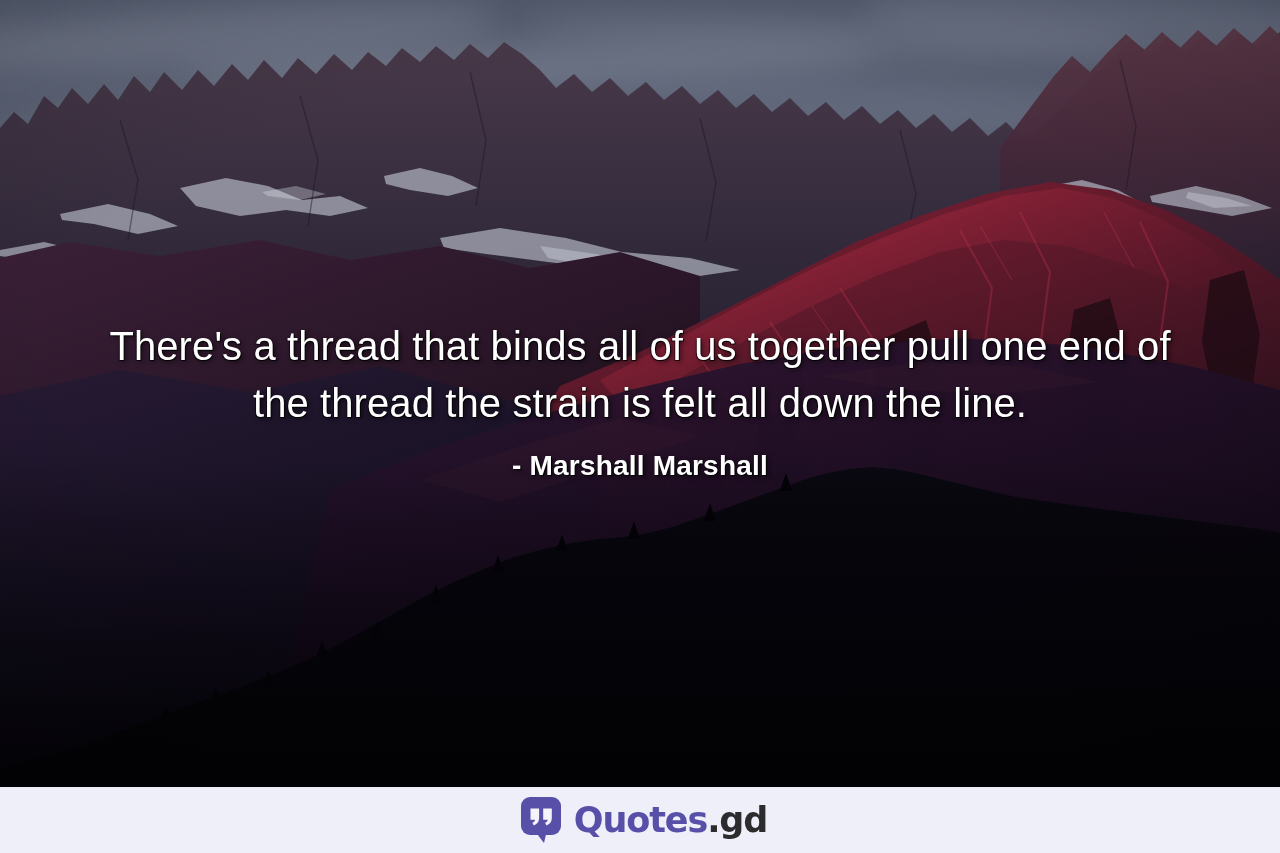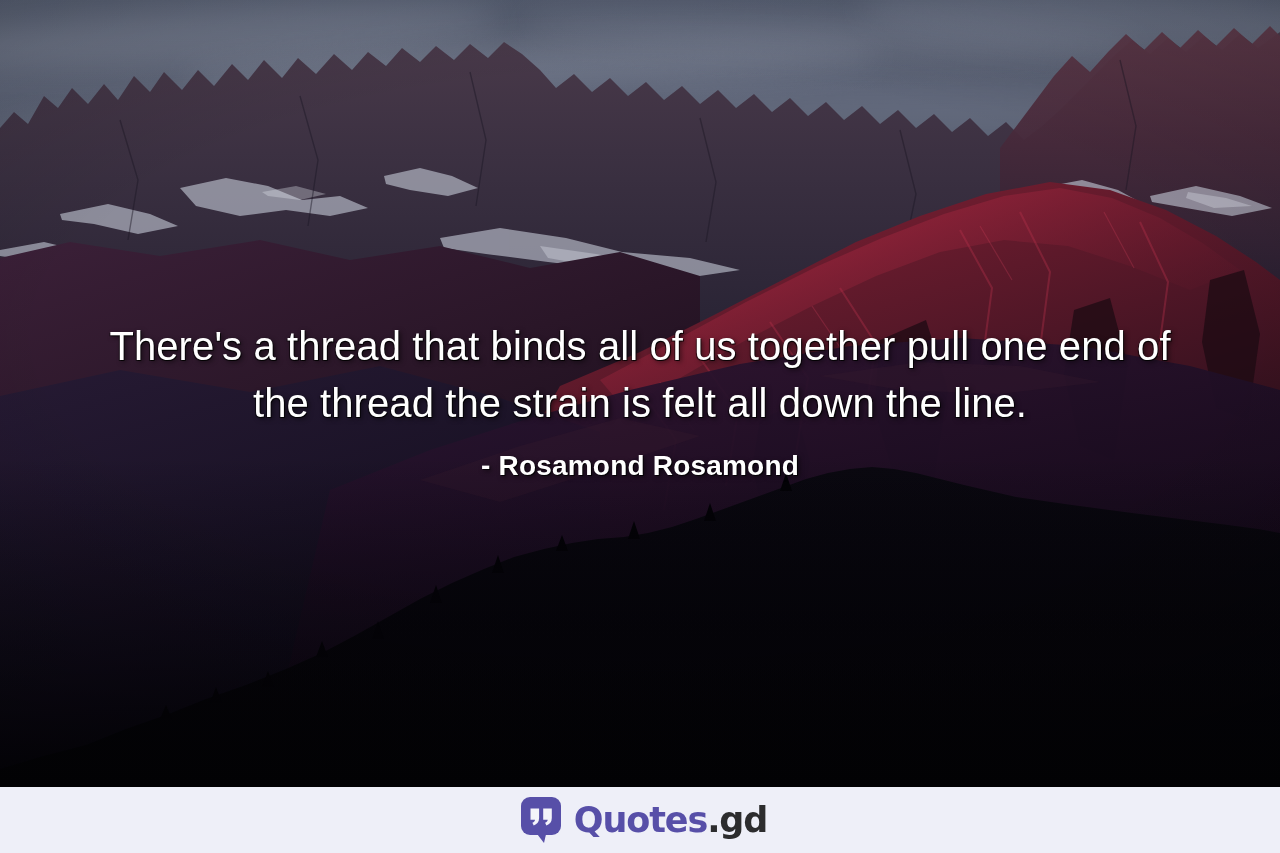--- a/index.html
+++ b/index.html
@@ -323,21 +323,21 @@
         <path d="M704,64 L710,46 L716,64 Z"></path>
         <path d="M780,34 L786,16 L792,34 Z"></path>
       </g>
     </svg>
 
     <div class="photo-shade"></div>
   </div>
 
   <div class="quote-block">
     <div class="quote-text">There's a thread that binds all of us together pull one end of the thread the strain is felt all down the line.</div>
-    <div class="quote-author">- Rosamond Rosamond</div>
+    <div class="quote-author">- Marshall Marshall</div>
   </div>
 
   <div class="footer">
     <a class="brand" href="#">
 
       <svg class="brand-mark" width="42" height="46" viewBox="0 0 42 46">
 
         <rect x="0" y="0" width="40" height="38" rx="9" ry="9" fill="#574fa8"></rect>
 
         <path d="M13,33 L26,33 L23,46 Z" fill="#574fa8"></path>

